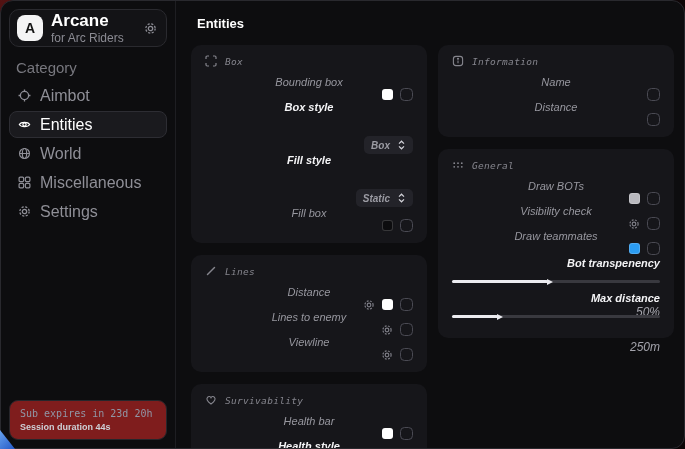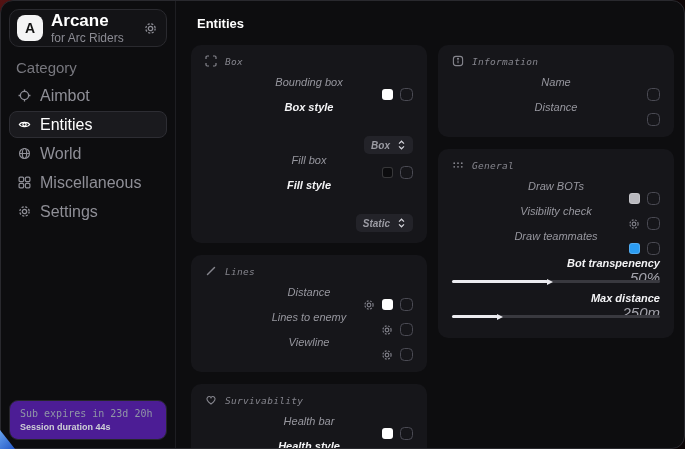--- a/index.html
+++ b/index.html
@@ -30,21 +30,21 @@
   .profile-gear { margin-left:auto; color:#8b8b93; display:flex; }
   .category-label { margin:12px 0 6px 7px; font-size:15px; color:#77777e; }
   .nav-item {
     height:27px; border-radius:8px; display:flex; align-items:center; gap:9px;
     padding:0 8px; color:#8f8f97; font-size:16px; margin-bottom:2px; border:1px solid transparent; cursor:pointer;
   }
   .nav-item.selected { background:#1a1a1e; border-color:#2d2d33; color:#ffffff; }
   .nav-icon { display:flex; flex:none; }
   .sidebar-footer {
     position:absolute; left:8px; right:8px; bottom:8px;
-    border:1px solid #26262b; background:#4c1d95; border-radius:9px; padding:7px 10px;
+    border:1px solid #26262b; background:#7f1d1d; border-radius:9px; padding:7px 10px;
   }
   .footer-line1 { font-family:"DejaVu Sans Mono", monospace; font-size:10px; color:#9097a6; margin-bottom:3px; white-space:nowrap; }
   .footer-line2 { font-size:9px; font-weight:bold; color:#ced0d6; }
   
   .main { flex:1; padding:13px 14px 0 15px; }
   .page-title { font-size:13px; font-weight:800; color:#ffffff; margin:2px 0 14px 6px; }
   .columns { display:flex; gap:11px; }
   .col { width:236px; flex:none; display:flex; flex-direction:column; gap:12px;font-style:italic; }
   .card { background:#16161a; border-radius:10px; padding:10px 14px 11px; }
   .card-header {
@@ -57,21 +57,21 @@
   .swatch { width:11px; height:11px; border-radius:3px; border:1px solid rgba(255,255,255,.18); cursor:pointer; }
   .checkbox { width:13px; height:13px; border:1.5px solid #4a4a53; border-radius:4.5px; background:transparent; cursor:pointer; }
   .gear-sm { color:#7d7d86; display:flex; cursor:pointer; }
   .dropdown {
     height:18px; background:#232329; border-radius:5px; padding:0 7px;
     display:flex; align-items:center; gap:7px; font-size:10px; color:#9b9ba3; cursor:pointer;
   }
   .dropdown .updown { color:#d4d4da; display:flex; }
   .slider-group { margin-top:2px; }
   .slider-label-row { display:flex; align-items:flex-end; height:20px; font-size:11px; font-weight:bold; color:#f4f4f6;flex-direction:column; }
-  .slider-value { margin-left:auto; font-weight:normal; color:#a4a4ac; font-size:15px; }
+  .slider-value { margin-left:auto; font-weight:normal; color:#a4a4ac; font-size:12px;margin-top:36px; }
   .slider-track { position:relative; height:3px; background:#39393f; border-radius:2px; margin:3px 0 9px; cursor:pointer; }
   .slider-fill { position:absolute; left:0; top:0; bottom:0; background:#ececf0; border-radius:2px; }
   .slider-handle {
     position:absolute; right:-5px; top:50%; transform:translateY(-50%);
     width:0; height:0; border-top:3.5px solid transparent; border-bottom:3.5px solid transparent; border-left:6px solid #ececf0;
   }
   .cursor {
     position:absolute; left:0; bottom:0; width:15px; height:19px; z-index:5;
     background:linear-gradient(135deg,#67a3f0,#2458c5);
     clip-path:polygon(0 0, 100% 100%, 0 100%);
@@ -195,39 +195,39 @@
                 <span>Box</span>
                 <span class="updown">
                   <svg width="9" height="10" viewBox="0 0 9 10" fill="none" stroke="currentColor" stroke-width="1.2">
                       <path d="M2 3.6 L4.5 1.2 L7 3.6"></path>
                       <path d="M2 6.4 L4.5 8.8 L7 6.4"></path>
                     </svg>
                 </span>
               </span>
             </span>
           </div>
-          <div class="row">
-            <span>Fill box</span>
-            <span class="controls">
-              <span class="swatch" style="background: rgb(12, 12, 14);"></span>
-              <span class="checkbox"></span>
-            </span>
-          </div>
           <div class="row bold">
             <span>Fill style</span>
             <span class="controls">
               <span class="dropdown">
                 <span>Static</span>
                 <span class="updown">
                   <svg width="9" height="10" viewBox="0 0 9 10" fill="none" stroke="currentColor" stroke-width="1.2">
                       <path d="M2 3.6 L4.5 1.2 L7 3.6"></path>
                       <path d="M2 6.4 L4.5 8.8 L7 6.4"></path>
                     </svg>
                 </span>
               </span>
+            </span>
+          </div>
+          <div class="row">
+            <span>Fill box</span>
+            <span class="controls">
+              <span class="swatch" style="background: rgb(12, 12, 14);"></span>
+              <span class="checkbox"></span>
             </span>
           </div>
         </div>
 
         <div class="card">
           <div class="card-header">
             <span>
               <svg width="12" height="12" viewBox="0 0 12 12" fill="none" stroke="currentColor" stroke-width="1.4" stroke-linecap="round">
                   <line x1="2.5" y1="9.5" x2="9.5" y2="2.5"></line>
                 </svg>

